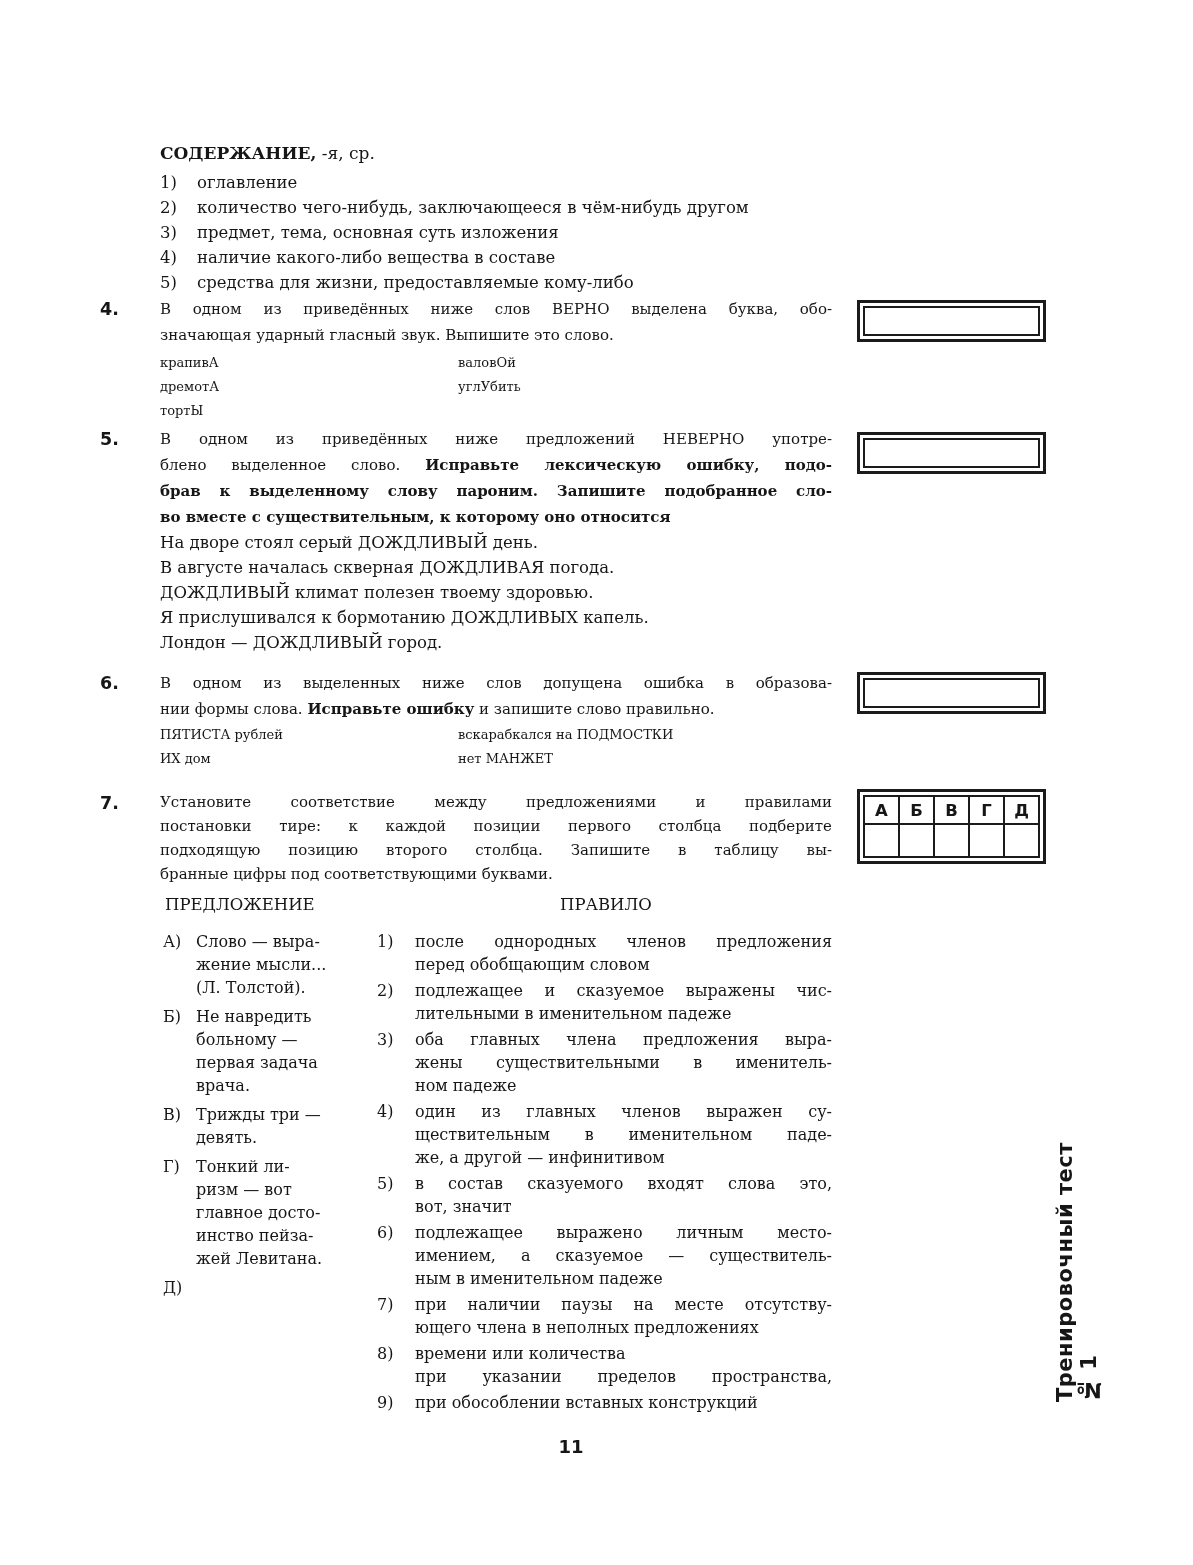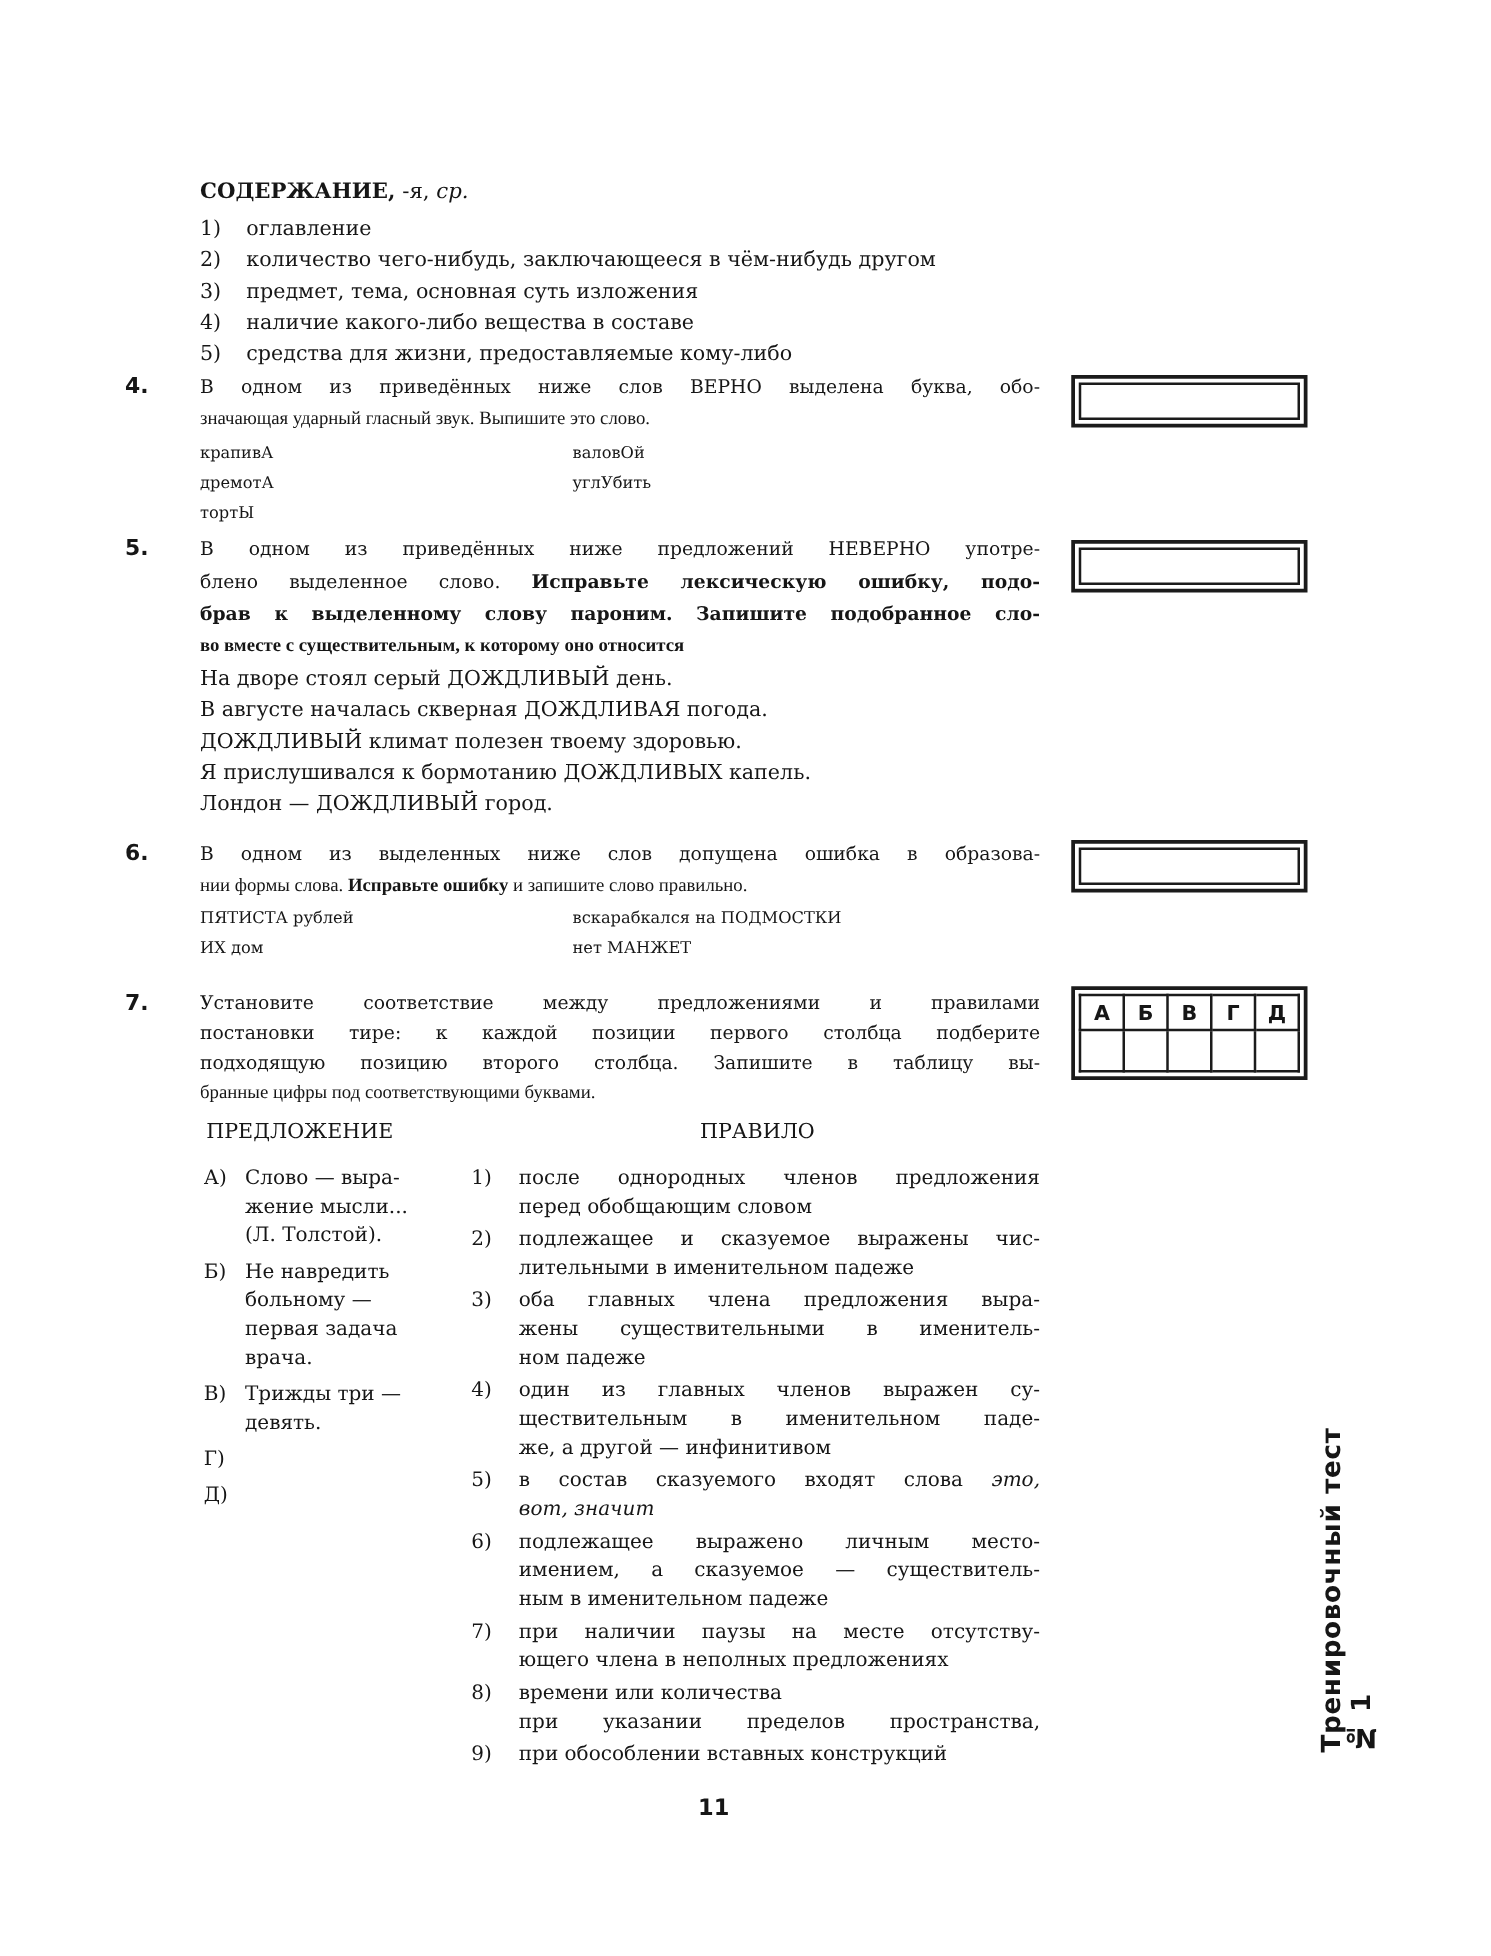--- a/index.html
+++ b/index.html
@@ -2,33 +2,33 @@
 <html><head>
 <meta charset="utf-8">
 <style>
   html,body{margin:0;padding:0;}
   body{
     width:1193px;height:1565px;position:relative;background:#ffffff;
     font-family:"DejaVu Serif", serif;color:#161616;overflow:hidden;
   }
   .abs{position:absolute;}
   .bd{font-weight:bold;}
-  .it{font-style:italic;}
+  .it{}
 
   
   .dict-head{font-size:17px;line-height:25px;}
   .dict-items{font-size:16.5px;}
   .dict-item{display:flex;line-height:25px;}
   .dict-num{width:37px;flex:none;}
 
   
   .qnum{font-family:"DejaVu Sans",sans-serif;font-weight:bold;font-size:17.5px;line-height:26px;}
   .para{width:672px;font-size:15px;line-height:26px;}
   .para .line{text-align:justify;text-align-last:justify;}
-  .para .line.last{text-align-last:auto;font-family:Liberation Serif, serif;}
+  .para .line.last{text-align-last:auto;}
 
   .plain-lines{font-size:16.5px;}
   .plain-lines > div{line-height:25px;}
   .word-list{font-size:13px;}
   .word-list > div{line-height:24px;}
 
   
   .match-header{font-size:16.5px;line-height:24px;}
   .sent-col{width:200px;font-size:16px;}
   .sent-item{display:flex;margin-bottom:6px;}
@@ -186,20 +186,25 @@
     </div>
 
     <div class="sent-item">
       <span class="sent-label">В)</span>
       <div class="sent-text">Трижды три —
 девять.</div>
     </div>
 
     <div class="sent-item">
       <span class="sent-label">Г)</span>
+      <div class="sent-text">Тонкий ли-
+ризм — вот
+главное досто-
+инство пейза-
+жей Левитана.</div>
     </div>
 
     <div class="sent-item">
       <span class="sent-label">Д)</span>
     </div>
   </div>
 
 <div class="abs rules-col" style="left:377px;top:930px">
 
     <div class="rule-item">

